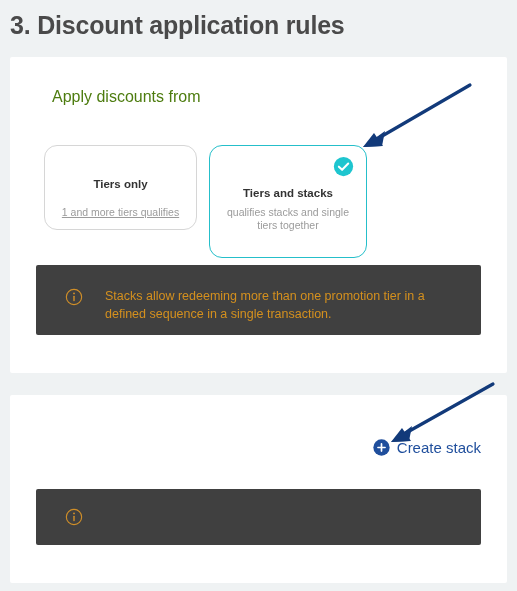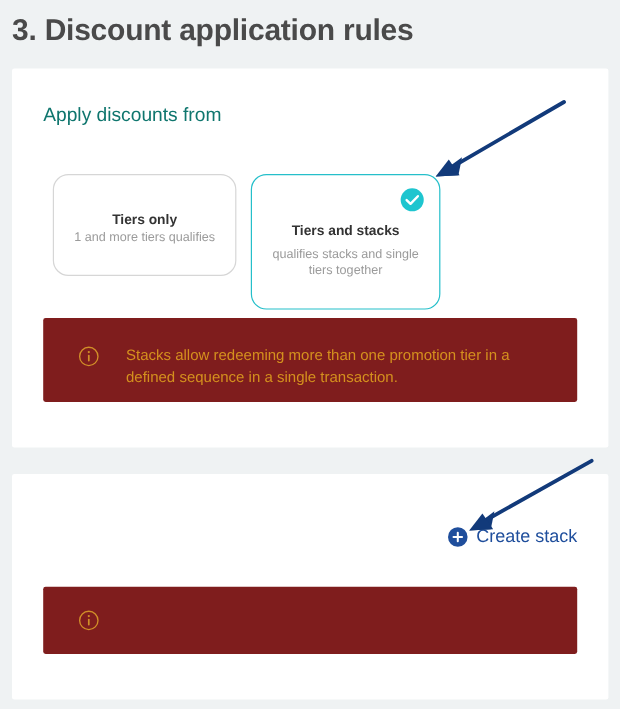--- a/index.html
+++ b/index.html
@@ -34,24 +34,24 @@
     width: 497px;
     background: #ffffff;
     border-radius: 2px;
   }
   .card-one  { top: 57px;  height: 316px; }
   .card-two  { top: 395px; height: 188px; }
 
   
   .section-label {
     position: absolute;
-    left: 26px;
+    left: 42px;
     top: 31px;
     font-size: 16px;
-    color: #0f766e;
+    color: #4d7c0f;
     font-weight: 400;
   }
 
   
   .tiles {
     position: absolute;
     left: 34px;
     top: 88px;
   }
   .tile {
@@ -83,37 +83,37 @@
     line-height: 15px;
   }
   .tile-desc {
     font-size: 10.5px;
     color: #9b9b9b;
     line-height: 13px;
     font-weight: 400;
   }
 
   .tile-unselected .tile-title { margin-top: 31px; }
-  .tile-unselected .tile-desc  { margin-top: 0; }
+  .tile-unselected .tile-desc  { margin-top: 14px; text-decoration: underline; }
 
   .tile-selected .tile-title { margin-top: 40px; }
   .tile-selected .tile-desc  { margin-top: 5px; padding: 0 14px; }
 
   .check-badge {
     position: absolute;
     right: 12px;
     top: 10px;
     width: 21px;
     height: 21px;
   }
 
   
   .info-banner {
     position: absolute;
-    background: #7f1d1d;
+    background: #404040;
     border-radius: 2px;
     display: flex;
     align-items: flex-start;
   }
   .banner-one {
     left: 26px;
     top: 208px;
     width: 445px;
     height: 70px;
   }

